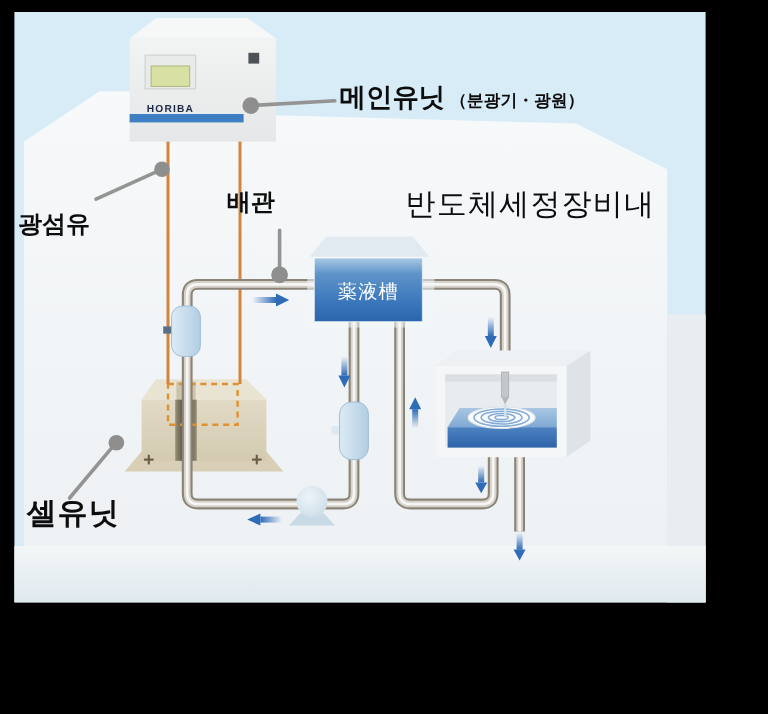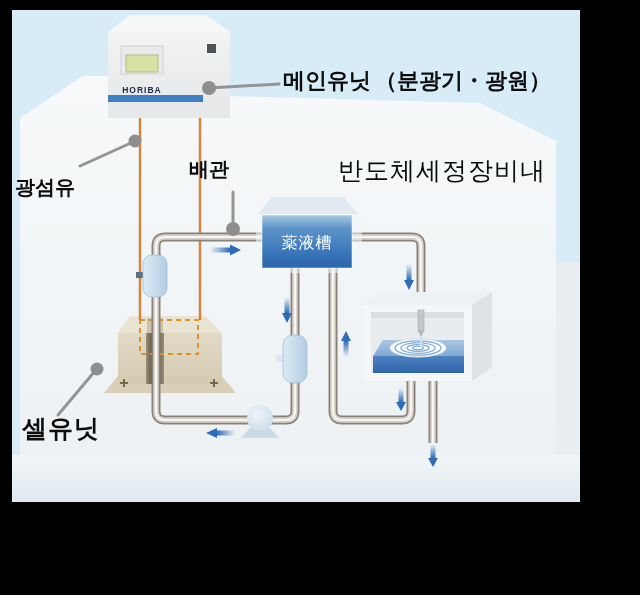--- a/index.html
+++ b/index.html
@@ -1,22 +1,22 @@
 <!DOCTYPE html>
 <html><head>
 <meta charset="utf-8">
 <style>
   html,body{margin:0;padding:0;background:#000;}
-  #stage{position:relative;width:580px;height:595px;background:#000;overflow:hidden;
+  #stage{position:relative;width:640px;height:595px;background:#000;overflow:hidden;
          font-family:"Liberation Sans","DejaVu Sans",sans-serif;}
   #content{position:absolute;left:12px;top:10px;width:576px;height:492px;background:#d8ecf7;}
   svg{position:absolute;left:0;top:0;}
   .lbl{position:absolute;color:#0d0d0d;white-space:nowrap;line-height:1;}
   #main-label{left:283px;top:70px;font-size:22px;font-weight:bold;}
-  #main-label .sub{font-size:22px;margin-left:4px;}
+  #main-label .sub{font-size:14px;margin-left:4px;}
   #fiber-label{left:15px;top:177px;font-size:20px;font-weight:bold;}
   #pipe-label{left:189px;top:159px;font-size:20px;font-weight:bold;}
   #equip-label{left:338px;top:158px;font-size:25px;font-weight:400;letter-spacing:1px;}
   #cell-label{left:22px;top:416px;font-size:25px;font-weight:bold;letter-spacing:1px;}
 </style>
 </head>
 <body>
 
 <div id="stage">
   <div id="content"></div>

